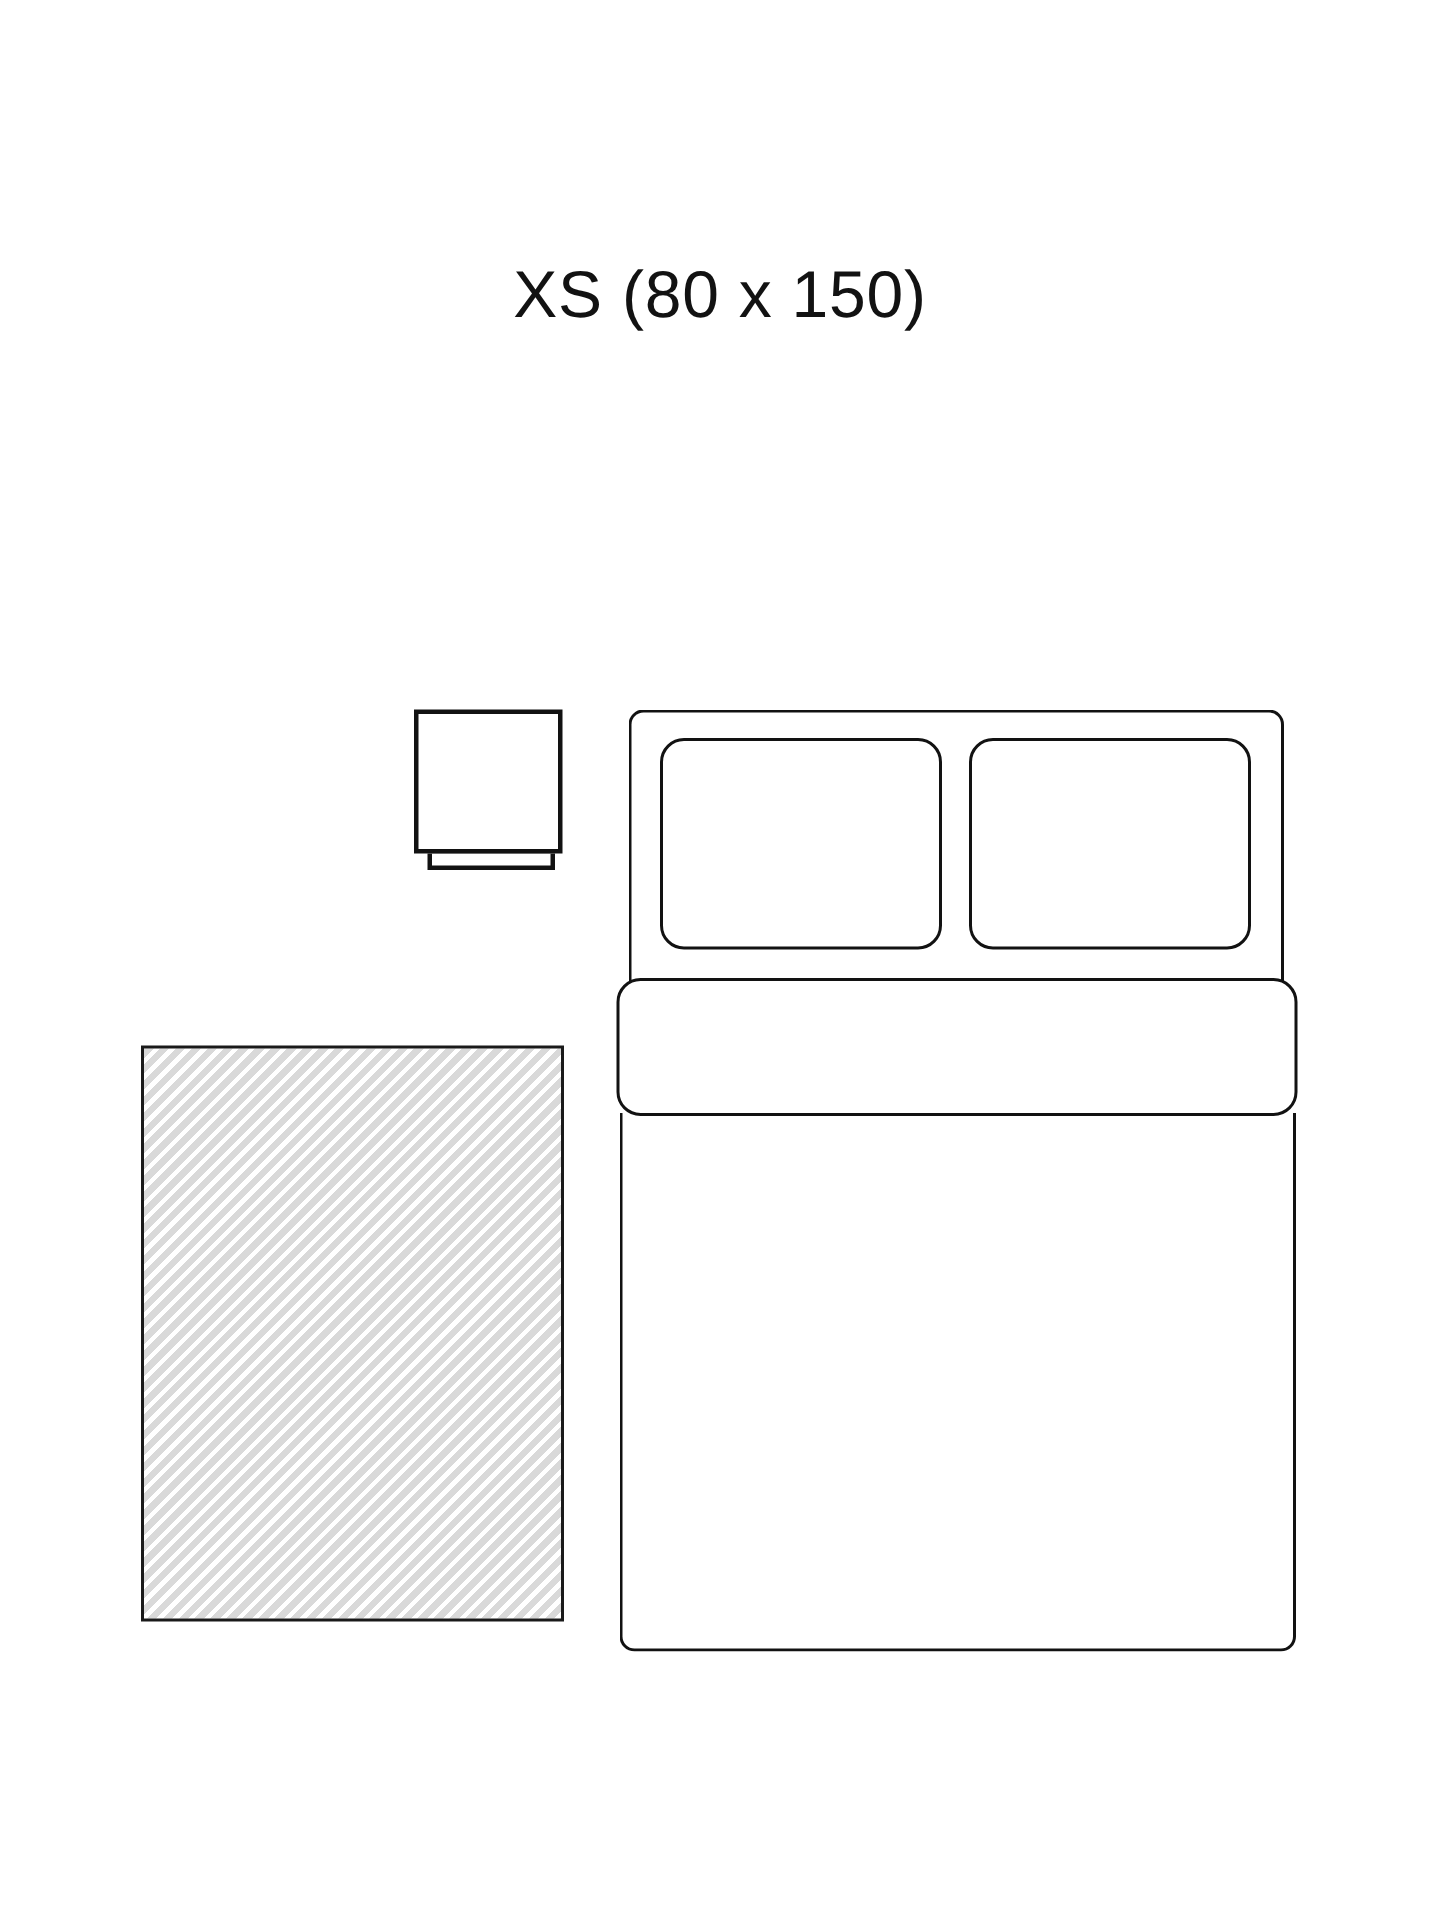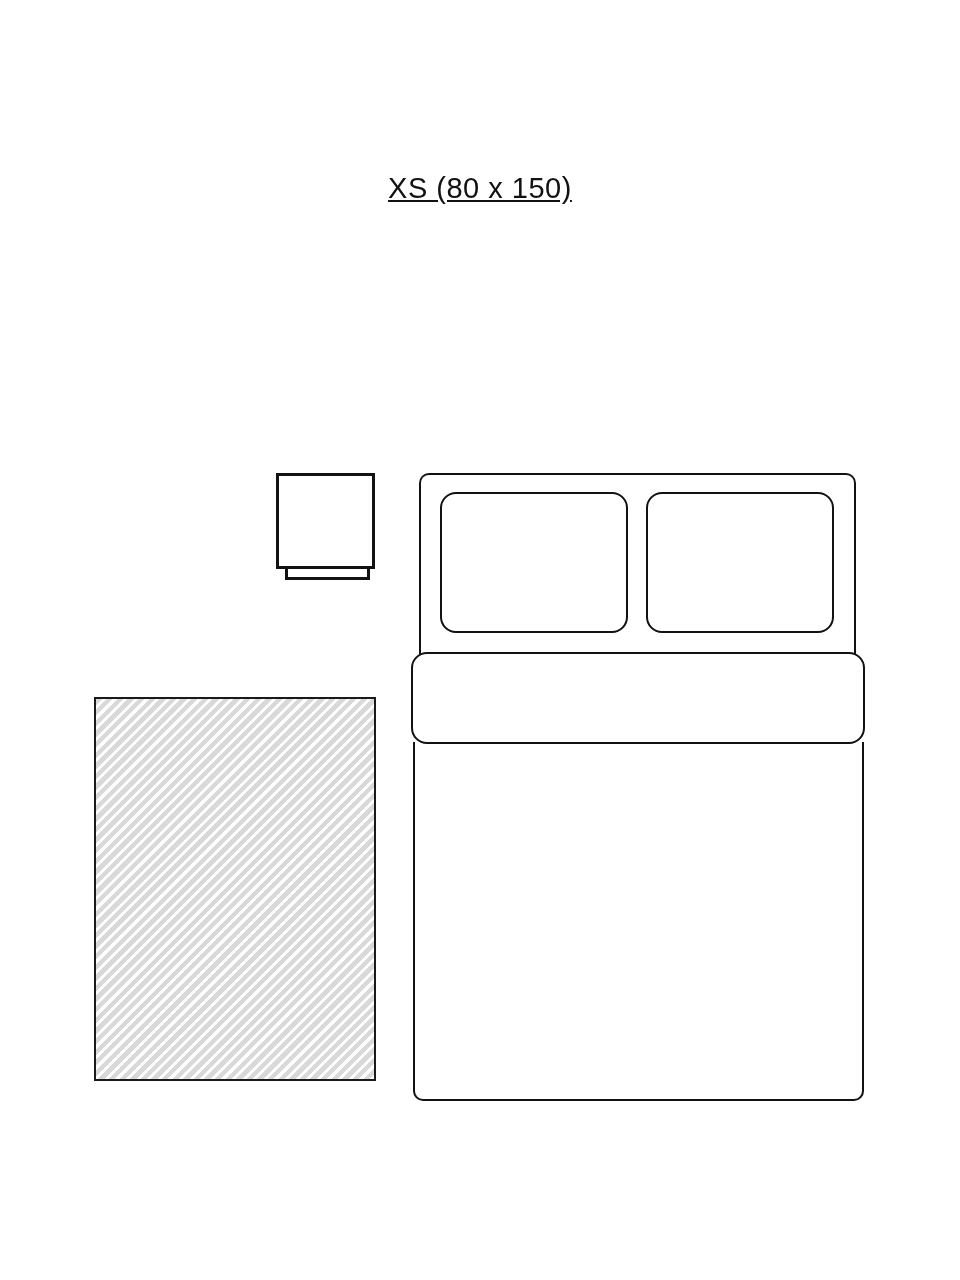--- a/index.html
+++ b/index.html
@@ -19,25 +19,24 @@
     width:960px;
     height:1280px;
     background:var(--background);
     overflow:hidden;
   }
   .size-title{
     position:absolute;
     left:0; right:0;
     top:172px;
     text-align:center;
-    font-size:29px;
+    font-size:44px;
     letter-spacing:0.5px;
     color:var(--outline);
     font-weight:500;
-    text-decoration:underline;
   }
   
   .nightstand-top{
     position:absolute;
     left:276px; top:473px;
     width:99px; height:96px;
     border:3px solid var(--outline);
     background:#ffffff;
     box-sizing:border-box;
     z-index:2;

